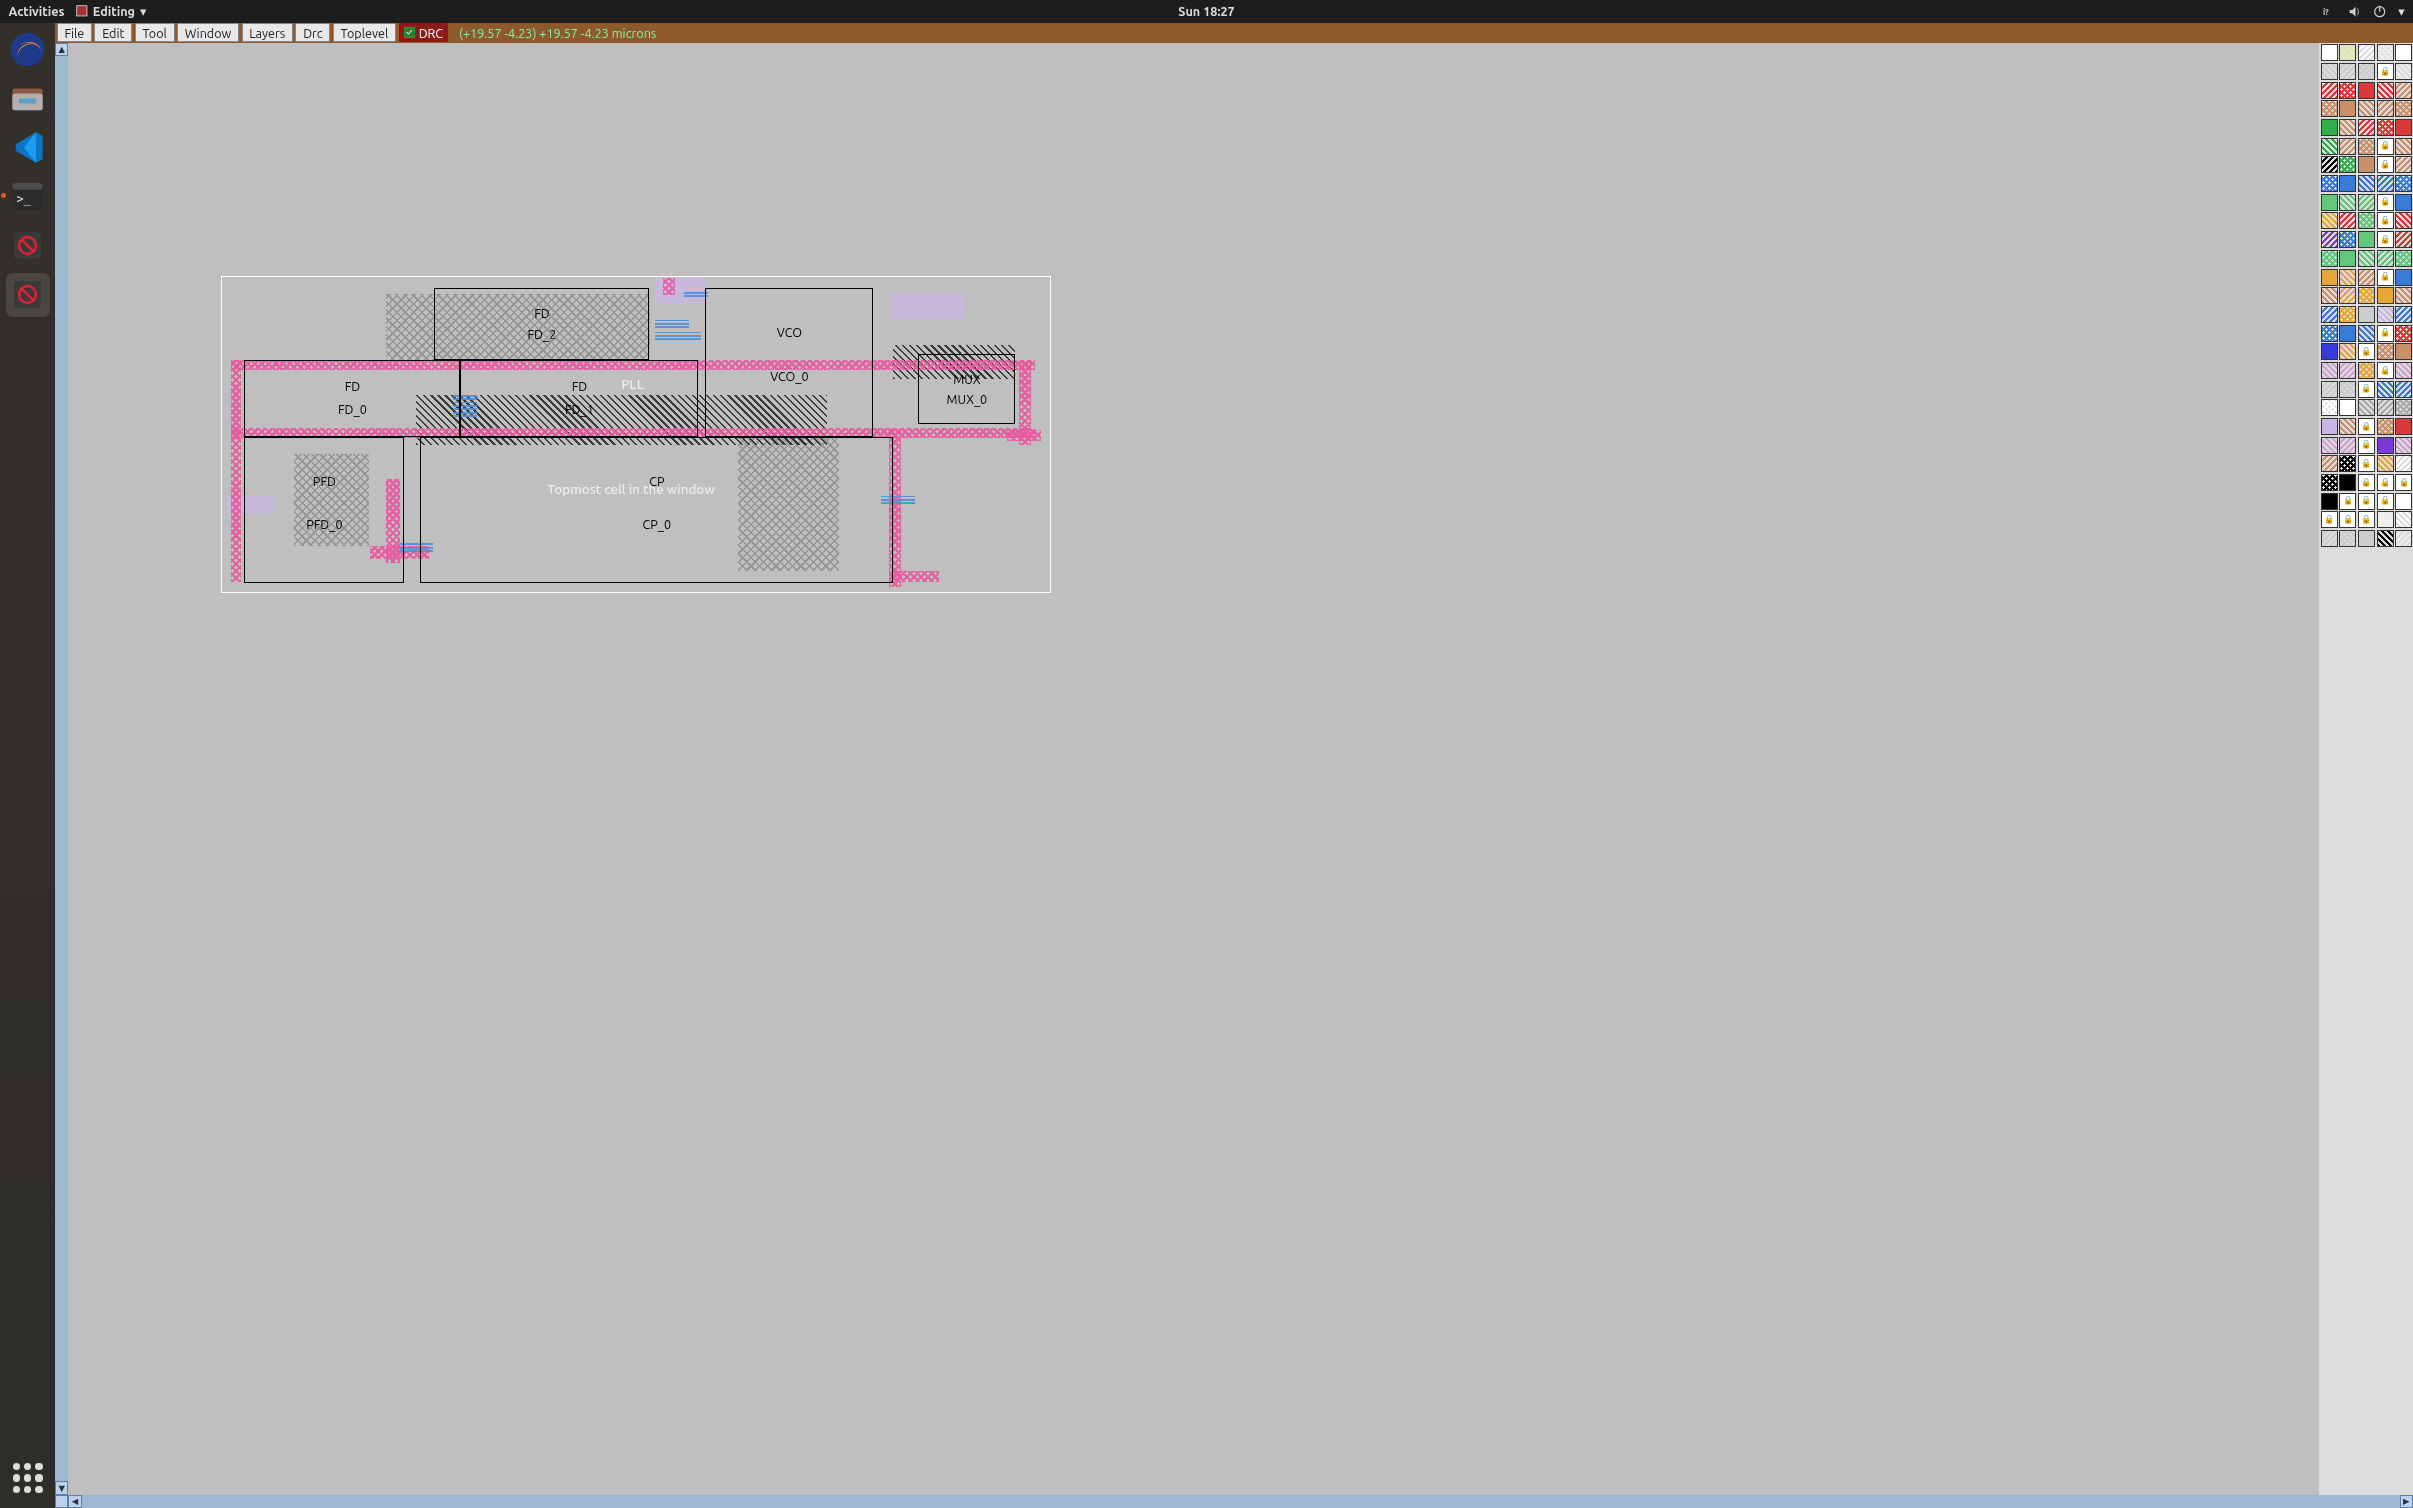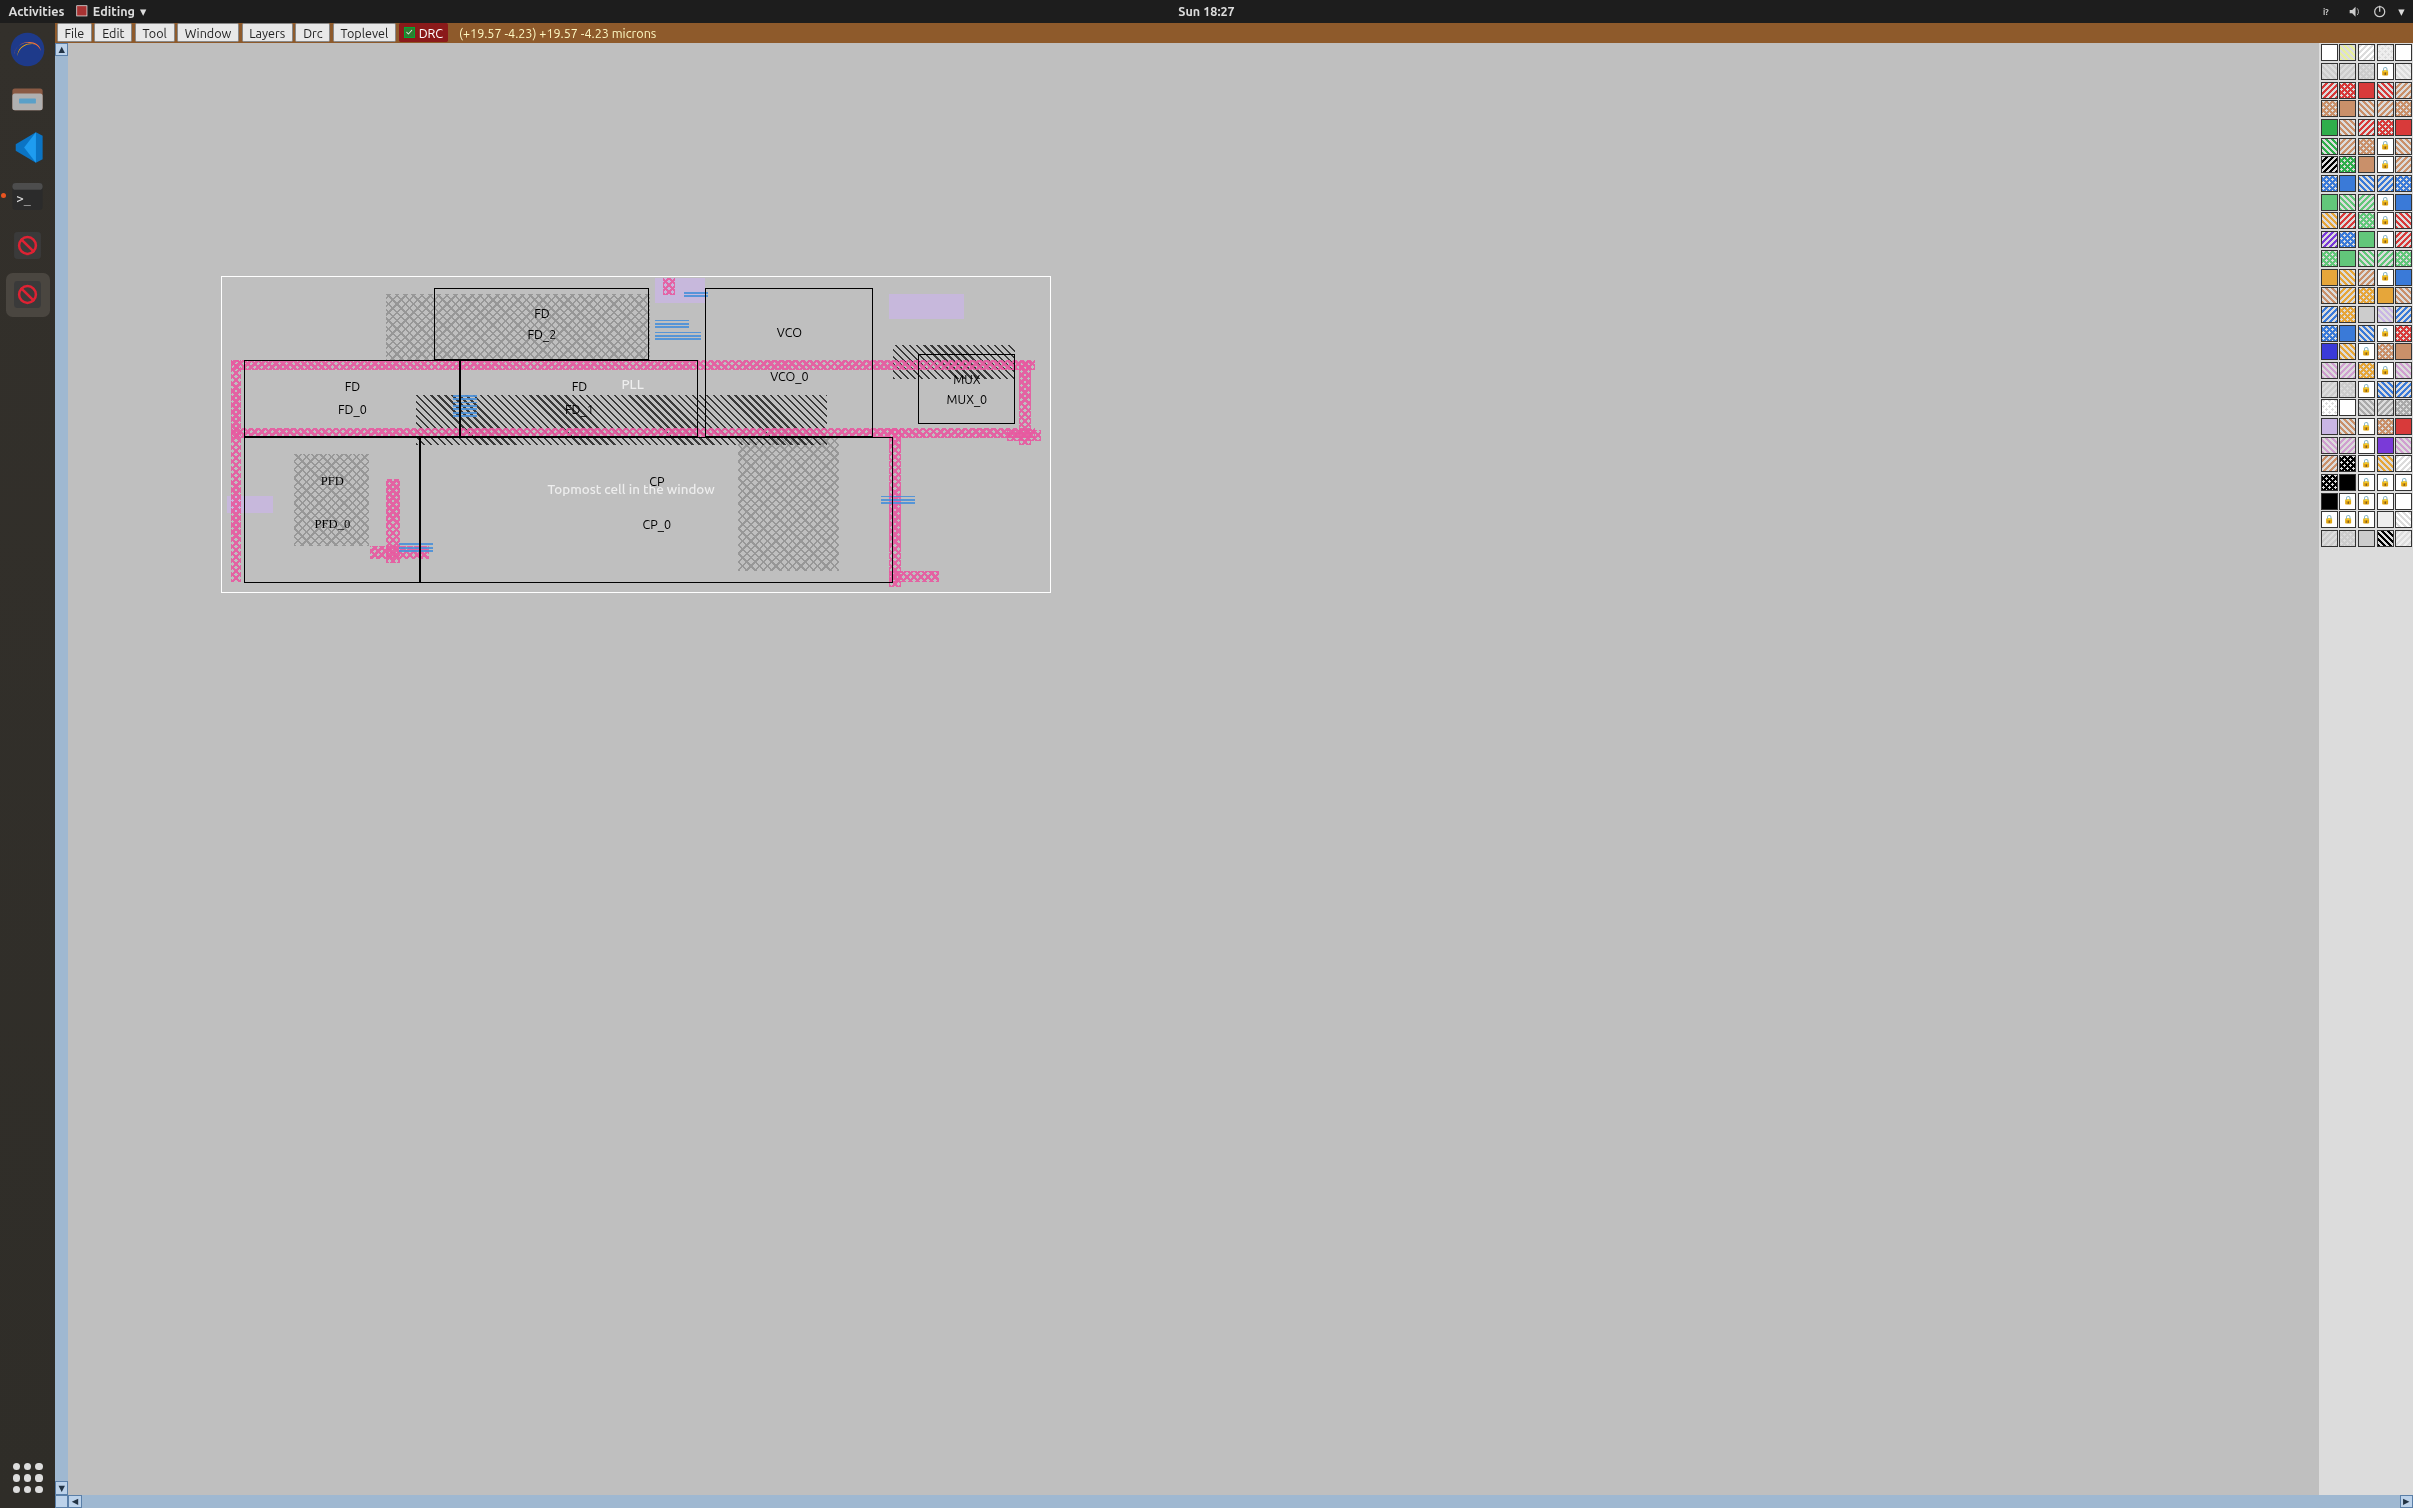--- a/index.html
+++ b/index.html
@@ -62,21 +62,21 @@
     padding: 0 6.7px; display: flex; align-items: center;
     border-radius: 1.7px; margin: 0.8px 0.8px 0.8px 1.7px; cursor: pointer;
   }
   .drc-pill {
     background: #8b1a1a; color: #fff; padding: 0 5px; margin: 0.8px 2.5px;
     display: flex; align-items: center; gap: 3.4px; border-radius: 1.7px;
   }
   .drc-pill .check { width: 11px; height: 11px; background: #2e7d32; border: 0.8px solid #0a3; display: inline-block; position: relative; }
   .drc-pill .check::after { content: "✓"; color: #fff; font-size: 9.2px; position: absolute; top: -1.7px; left: 0.8px; }
   .status-text { color: #fff; padding: 0 8.4px; display: flex; align-items: center; flex: 1; }
-  .coord-text { color: #fef9c3; padding: 0 8.4px; display: flex; align-items: center; }
+  .coord-text { color: #86efac; padding: 0 8.4px; display: flex; align-items: center; }
 
   
   .workspace { flex: 1; display: flex; background: #bfbfbf; position: relative; }
   .vscroll { width: 13.4px; background: #d8d8d8; display: flex; flex-direction: column; }
   .vscroll .arrow, .hscroll .arrow { background: #bcd2ea; border: 0.8px solid #5a7fa8; width: 13.4px; height: 13.4px; display: flex; align-items: center; justify-content: center; font-size: 8.4px; color: #234; }
   .vscroll .track { flex: 1; background: #9fb8d1; }
   .hscroll { height: 13.4px; background: #d8d8d8; display: flex; }
   .hscroll .track { flex: 1; background: #9fb8d1; }
   .resize-box { width: 13.4px; height: 13.4px; background: #bcd2ea; border: 0.8px solid #5a7fa8; }
 
@@ -277,21 +277,21 @@
             <div class="cell-label inst cell-center">FD_1</div>
           </div>
           <div class="cell" style="left: 637px; top: 245px; width: 168px; height: 149px;">
             <div class="cell-label type cell-center">VCO</div>
             <div class="cell-label inst cell-center">VCO_0</div>
           </div>
           <div class="cell" style="left: 850px; top: 311px; width: 97px; height: 70px;">
             <div class="cell-label type cell-center">MUX</div>
             <div class="cell-label inst cell-center">MUX_0</div>
           </div>
-          <div class="cell" style="left: 176px; top: 394px; width: 176px; height: 146px; font-family: Liberation Serif, serif;">
+          <div class="cell" style="left: 176px; top: 394px; width: 160px; height: 146px;">
             <div class="cell-label type cell-center">PFD</div>
             <div class="cell-label inst cell-center">PFD_0</div>
           </div>
           <div class="cell" style="left: 352px; top: 394px; width: 473px; height: 146px;">
             <div class="cell-label type cell-center">CP</div>
             <div class="cell-label inst cell-center">CP_0</div>
           </div>
         </div>
 
     </div>

